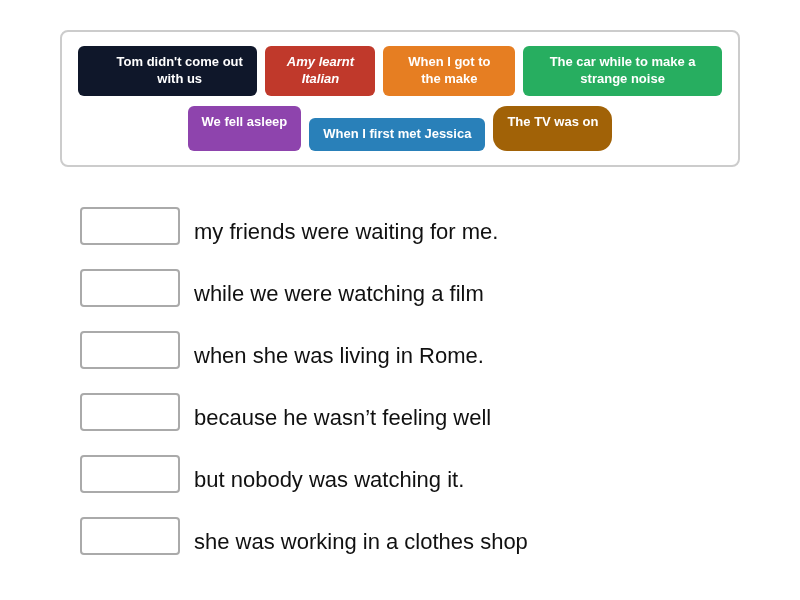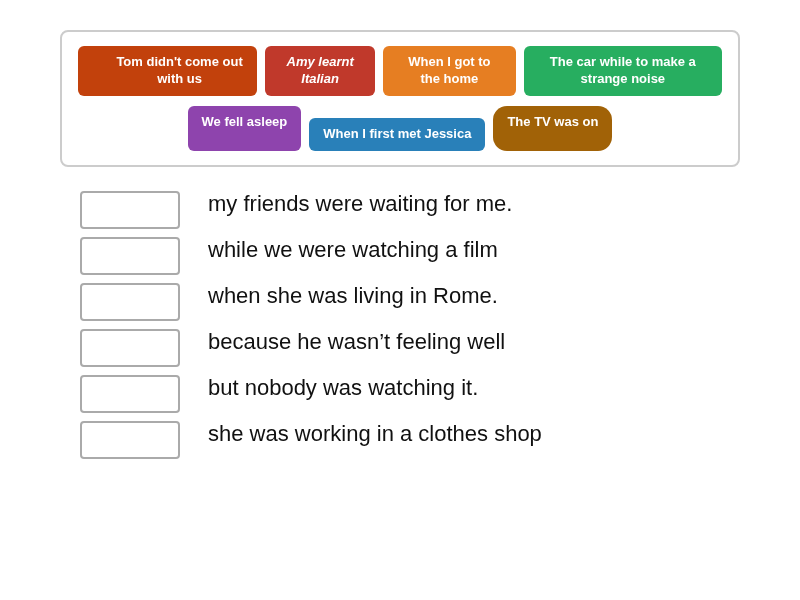--- a/index.html
+++ b/index.html
@@ -34,39 +34,40 @@
       color: #fff;
       font-weight: bold;
       font-size: 13px;
       padding: 8px 14px;
       text-align: center;
       cursor: pointer;
       line-height: 1.3;
       min-width: 110px;
     }
 
-    .chip-blue   { background: #c2410c; padding-left: 38px; }
+    .chip-blue   { background: #0f172a; padding-left: 38px; }
     .chip-red    { background: #c0392b; font-style: italic; }
     .chip-orange { background: #e67e22; }
     .chip-green  { background: #27ae60; }
     .chip-purple { background: #8e44ad; }
     .chip-teal   { background: #a16207; border-radius: 14px; }
     .chip-blue2  { background: #2980b9; margin-top: 12px; }
 
     .sentence-list {
       display: flex;
       flex-direction: column;
       gap: 8px;
       margin-left: 60px;
     }
 
     .sentence-row {
       display: flex;
-      align-items: flex-start;
-      gap: 28px;
+      align-items: flex-end;
+      gap: 14px;
+      margin-top: 16px;
     }
 
     .drop-box {
       width: 100px;
       height: 38px;
       border: 2px solid #aaa;
       border-radius: 4px;
       flex-shrink: 0;
       background: #fff;
     }
@@ -79,21 +80,21 @@
 </head>
 <body>
 
 <div class="top-box">
   <div class="chip-row" id="chip-row-1">
       <div class="chip chip-blue">Tom didn't come
 out with us</div>
       <div class="chip chip-red">Amy learnt
 Italian</div>
       <div class="chip chip-orange">When I got
-to the home</div>
+to the make</div>
       <div class="chip chip-green">The car while
 to make a
 strange noise</div>
     </div>
   <div class="chip-row" id="chip-row-2">
       <div class="chip chip-purple">We fell asleep</div>
       <div class="chip chip-blue2">When I first
 met Jessica</div>
       <div class="chip chip-teal">The TV was on</div>
     </div>

